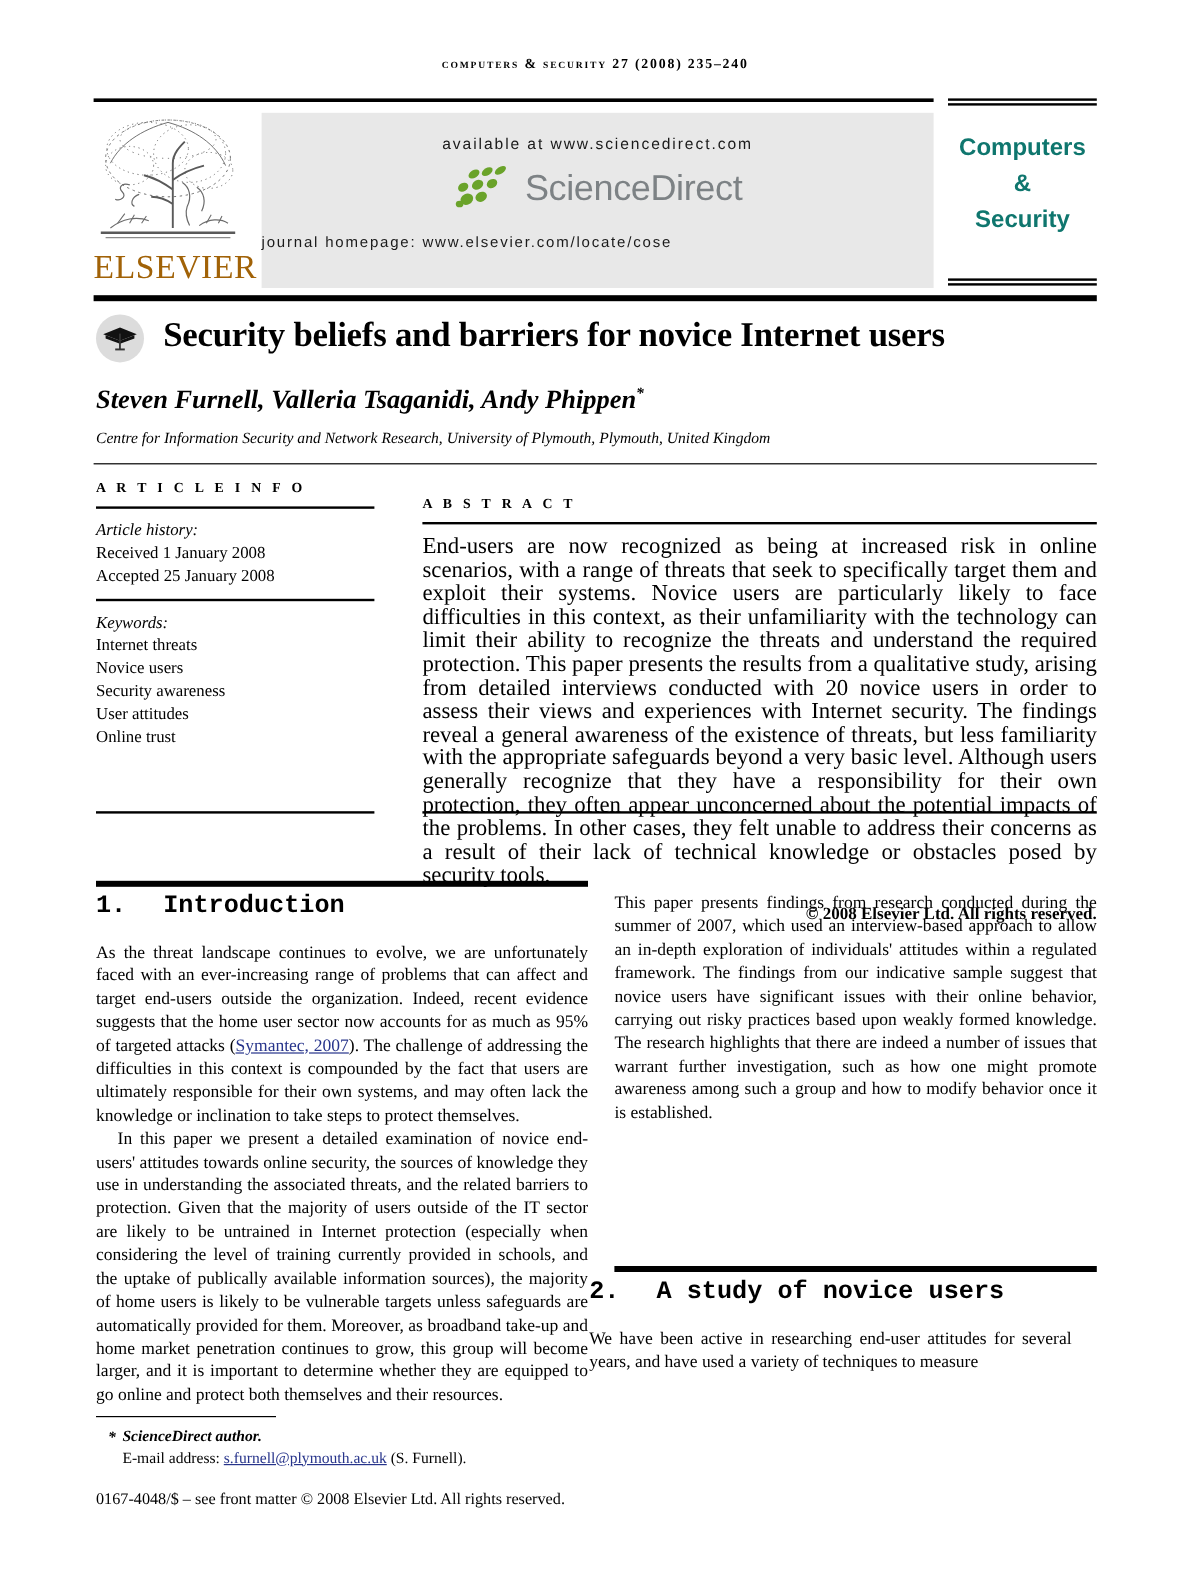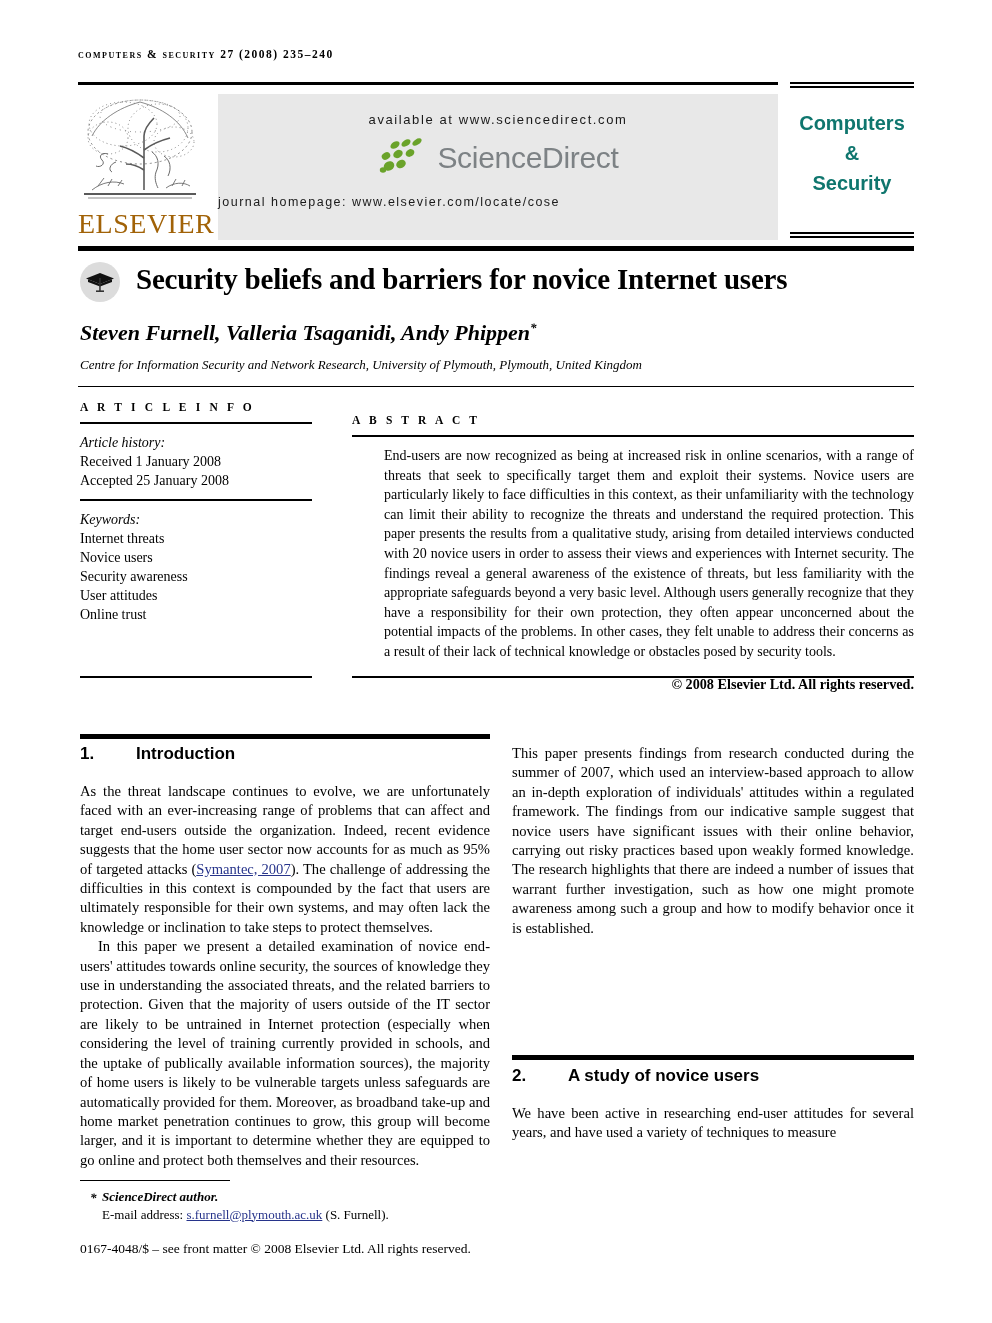--- a/index.html
+++ b/index.html
@@ -20,20 +20,21 @@
     left: 0; top: 0;
     width: 992px;
     height: 1323px;
   }
 
   
   .running-head {
     position: absolute;
     left: 78px; top: 48px;
     width: 836px;
+    text-align: center;
     font-family: "Liberation Serif", serif;
     font-weight: bold;
     font-size: 11.5px;
     letter-spacing: 1.5px;
     font-variant: small-caps;
     text-transform: lowercase;
   }
 
   
   .masthead {
@@ -205,24 +206,23 @@
     margin-bottom: 9px;
   }
   .info-block {
     font-family: "Liberation Serif", serif;
     font-size: 14px;
     line-height: 19px;
   }
   .info-block .lead { font-style: italic; }
   .abs-text {
     font-family: "Liberation Serif", serif;
-    font-size: 14px;
+    font-size: 19px;
     line-height: 19.6px;
     text-align: justify;
-    margin-left: 32px;
   }
   .abs-copyright {
     font-family: "Liberation Serif", serif;
     font-size: 14.2px;
     text-align: right;
     margin-top: 14px;
     font-weight: bold;
   }
   #rule-info-bottom {
     position: absolute;
@@ -251,23 +251,23 @@
     position: absolute;
     left: 80px; top: 744px;
     width: 410px;
   }
   .col-right {
     position: absolute;
     left: 512px; top: 744px;
     width: 402px;
   }
   .sec-head {
-    font-family: Liberation Sans, sans-serif;
-    font-weight: bold;
-    font-size: 17px;
+    font-family: Liberation Mono, monospace;
+    font-weight: bold;
+    font-size: 21px;
     margin-bottom: 18px;
   }
   .sec-head .num { display: inline-block; width: 56px; }
   .body-text {
     font-family: "Liberation Serif", serif;
     font-size: 14.6px;
     line-height: 19.4px;
     text-align: justify;
     margin: 0;
   }
@@ -276,21 +276,21 @@
 
   #rule-sec2 {
     position: absolute;
     left: 512px; top: 1055px;
     width: 402px;
     height: 5px;
     background: #000;
   }
   .sec2-wrap {
     position: absolute;
-    left: 512px; top: 1066px;
+    left: 491px; top: 1066px;
     width: 402px;
   }
 
   
   .foot-rule {
     position: absolute;
     left: 80px; top: 1180px;
     width: 150px;
     height: 1px;
     background: #000;

